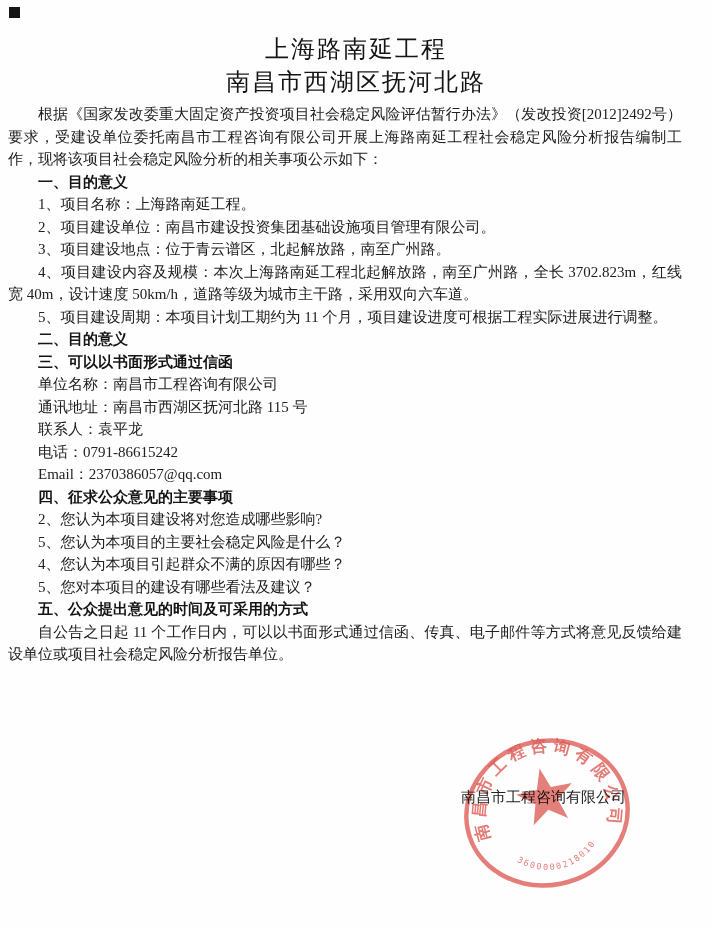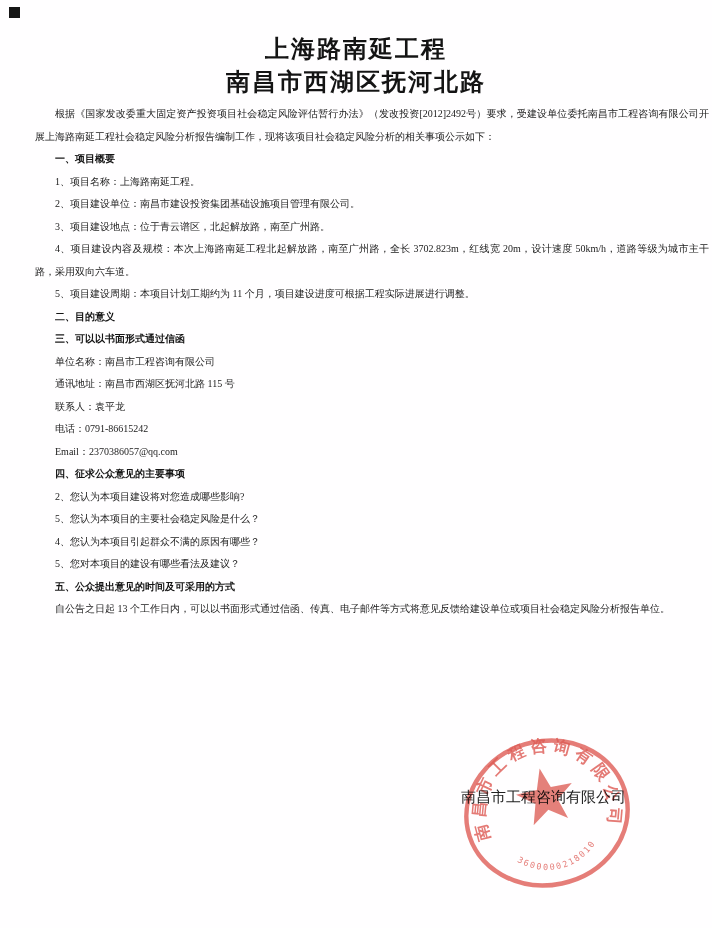--- a/index.html
+++ b/index.html
@@ -5,26 +5,26 @@
   html,body { margin:0; padding:0; background:#ffffff; }
   .page {
     position:relative; width:712px; height:928px; background:#fffeff;
     font-family:"Liberation Serif","DejaVu Serif",serif; overflow:hidden;
   }
   .corner-mark {
     position:absolute; left:9px; top:7px; width:11px; height:11px; background:#161616;
   }
   .title-block { position:absolute; top:33px; left:0; right:0; text-align:center; }
   .title-line {
-    font-size:24px; font-weight:bold; color:#141414; line-height:33px;
+    font-size:24px; font-weight:normal; color:#141414; line-height:33px;
     letter-spacing:2px;
   }
   .body-text {
-    position:absolute; top:103px; left:35px; width:674px;
-    font-size:10px; line-height:22.5px; color:#212121; text-align:justify;
+    position:absolute; top:103px; left:8px; width:674px;
+    font-size:15px; line-height:22.5px; color:#212121; text-align:justify;
   }
   .body-text p { margin:0; text-indent:2em; }
   .body-text p.sec-heading {
     font-weight:bold; color:#141414;
     font-family:"Liberation Sans","DejaVu Sans",sans-serif;
   }
   .signature-block {
     position:absolute; top:786px; right:86px; text-align:center;
     font-size:15px; line-height:22.5px; color:#212121; z-index:2;
   }
@@ -50,44 +50,44 @@
   <div class="corner-mark"></div>
 
   <div class="title-block">
     <div class="title-line">上海路南延工程</div>
     <div class="title-line">南昌市西湖区抚河北路</div>
   </div>
 
   <div class="body-text">
     <p>根据《国家发改委重大固定资产投资项目社会稳定风险评估暂行办法》（发改投资[2012]2492号）要求，受建设单位委托南昌市工程咨询有限公司开展上海路南延工程社会稳定风险分析报告编制工作，现将该项目社会稳定风险分析的相关事项公示如下：</p>
 
-    <p class="sec-heading">一、项目概要</p>
+    <p class="sec-heading">一、目的意义</p>
     <p>1、项目名称：上海路南延工程。</p>
     <p>2、项目建设单位：南昌市建设投资集团基础设施项目管理有限公司。</p>
     <p>3、项目建设地点：位于青云谱区，北起解放路，南至广州路。</p>
-    <p>4、项目建设内容及规模：本次上海路南延工程北起解放路，南至广州路，全长 3702.823m，红线宽 20m，设计速度 50km/h，道路等级为城市主干路，采用双向六车道。</p>
+    <p>4、项目建设内容及规模：本次上海路南延工程北起解放路，南至广州路，全长 3702.823m，红线宽 40m，设计速度 50km/h，道路等级为城市主干路，采用双向六车道。</p>
     <p>5、项目建设周期：本项目计划工期约为 11 个月，项目建设进度可根据工程实际进展进行调整。</p>
 
     <p class="sec-heading">二、目的意义</p>
 
     <p class="sec-heading">三、可以以书面形式通过信函</p>
     <p>单位名称：南昌市工程咨询有限公司</p>
     <p>通讯地址：南昌市西湖区抚河北路 115 号</p>
     <p>联系人：袁平龙</p>
     <p>电话：0791-86615242</p>
     <p>Email：2370386057@qq.com</p>
 
     <p class="sec-heading">四、征求公众意见的主要事项</p>
     <p>2、您认为本项目建设将对您造成哪些影响?</p>
     <p>5、您认为本项目的主要社会稳定风险是什么？</p>
     <p>4、您认为本项目引起群众不满的原因有哪些？</p>
     <p>5、您对本项目的建设有哪些看法及建议？</p>
 
     <p class="sec-heading">五、公众提出意见的时间及可采用的方式</p>
-    <p>自公告之日起 13 个工作日内，可以以书面形式通过信函、传真、电子邮件等方式将意见反馈给建设单位或项目社会稳定风险分析报告单位。</p>
+    <p>自公告之日起 11 个工作日内，可以以书面形式通过信函、传真、电子邮件等方式将意见反馈给建设单位或项目社会稳定风险分析报告单位。</p>
   </div>
 
   <div class="signature-block">
     <div>南昌市工程咨询有限公司</div>
   </div>
 
   <div class="stamp">
     <svg width="190" height="172" viewBox="0 0 190 172" xmlns="http://www.w3.org/2000/svg">
       <g transform="rotate(-12 95 82)">
         <ellipse cx="95" cy="82" rx="81" ry="72" fill="none" stroke-width="4.5" stroke-opacity="0.8" stroke="#d9463e"></ellipse>

